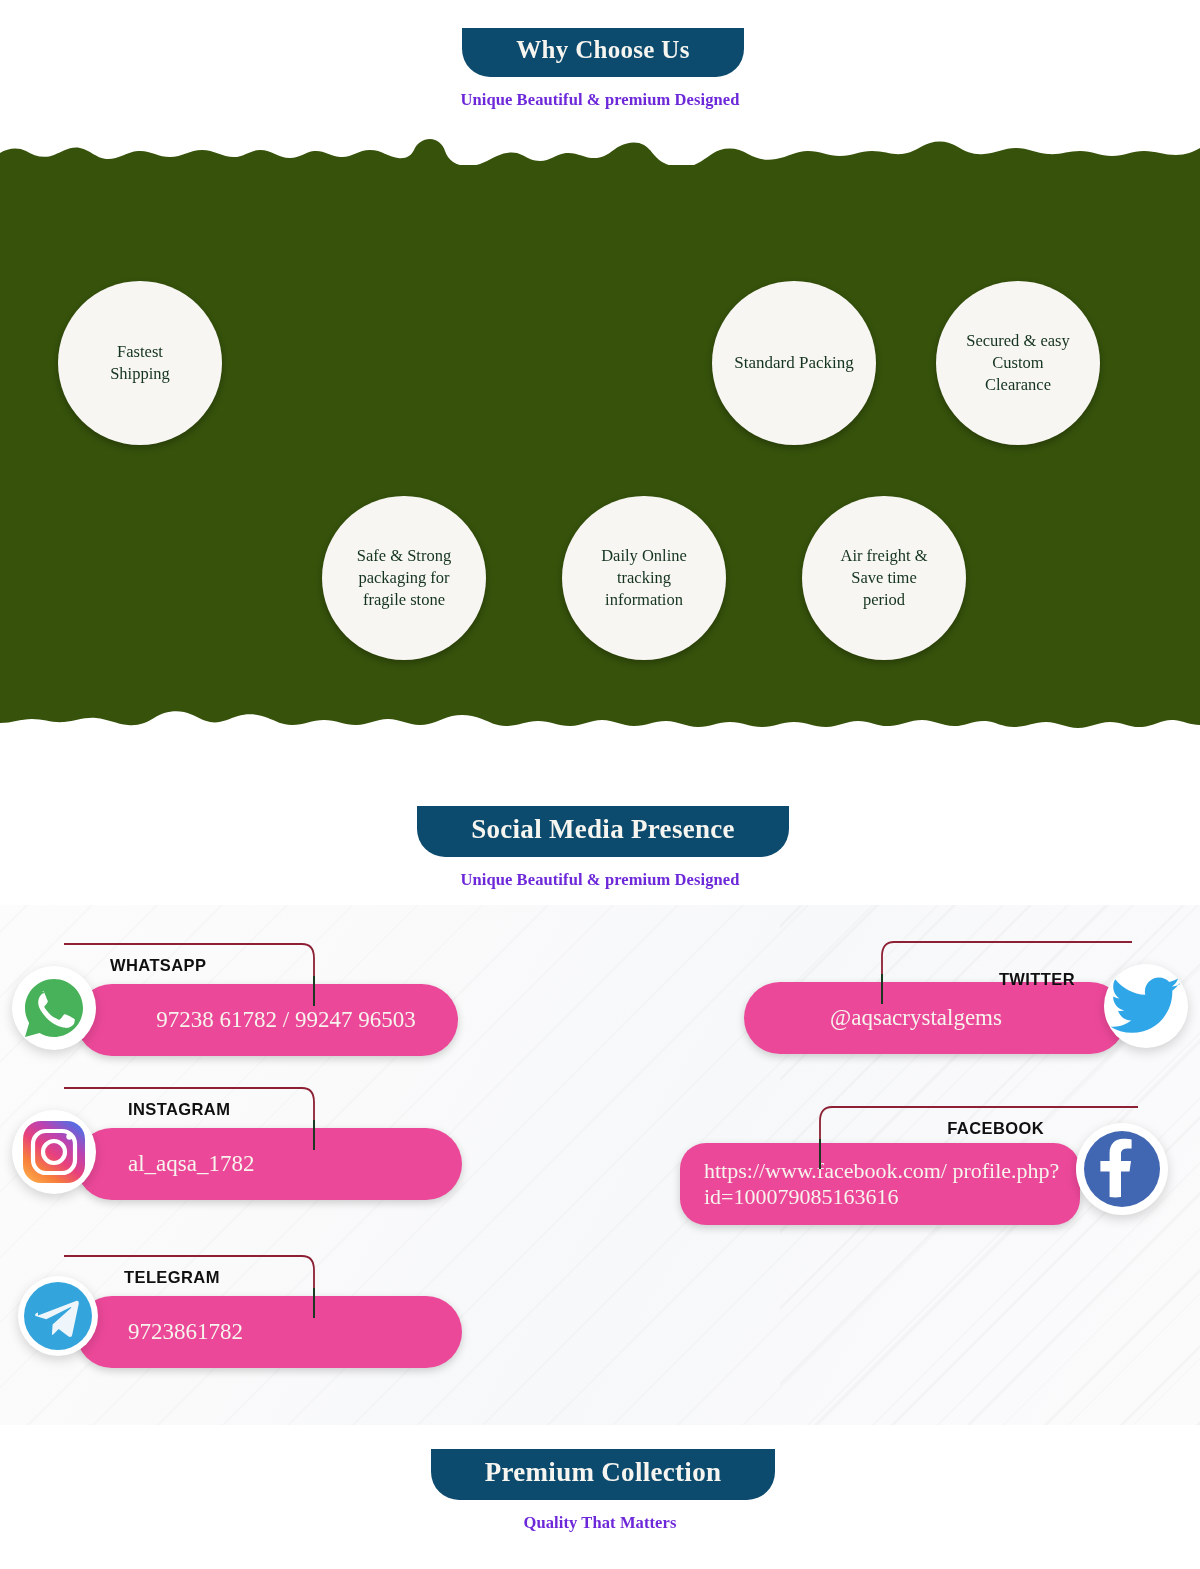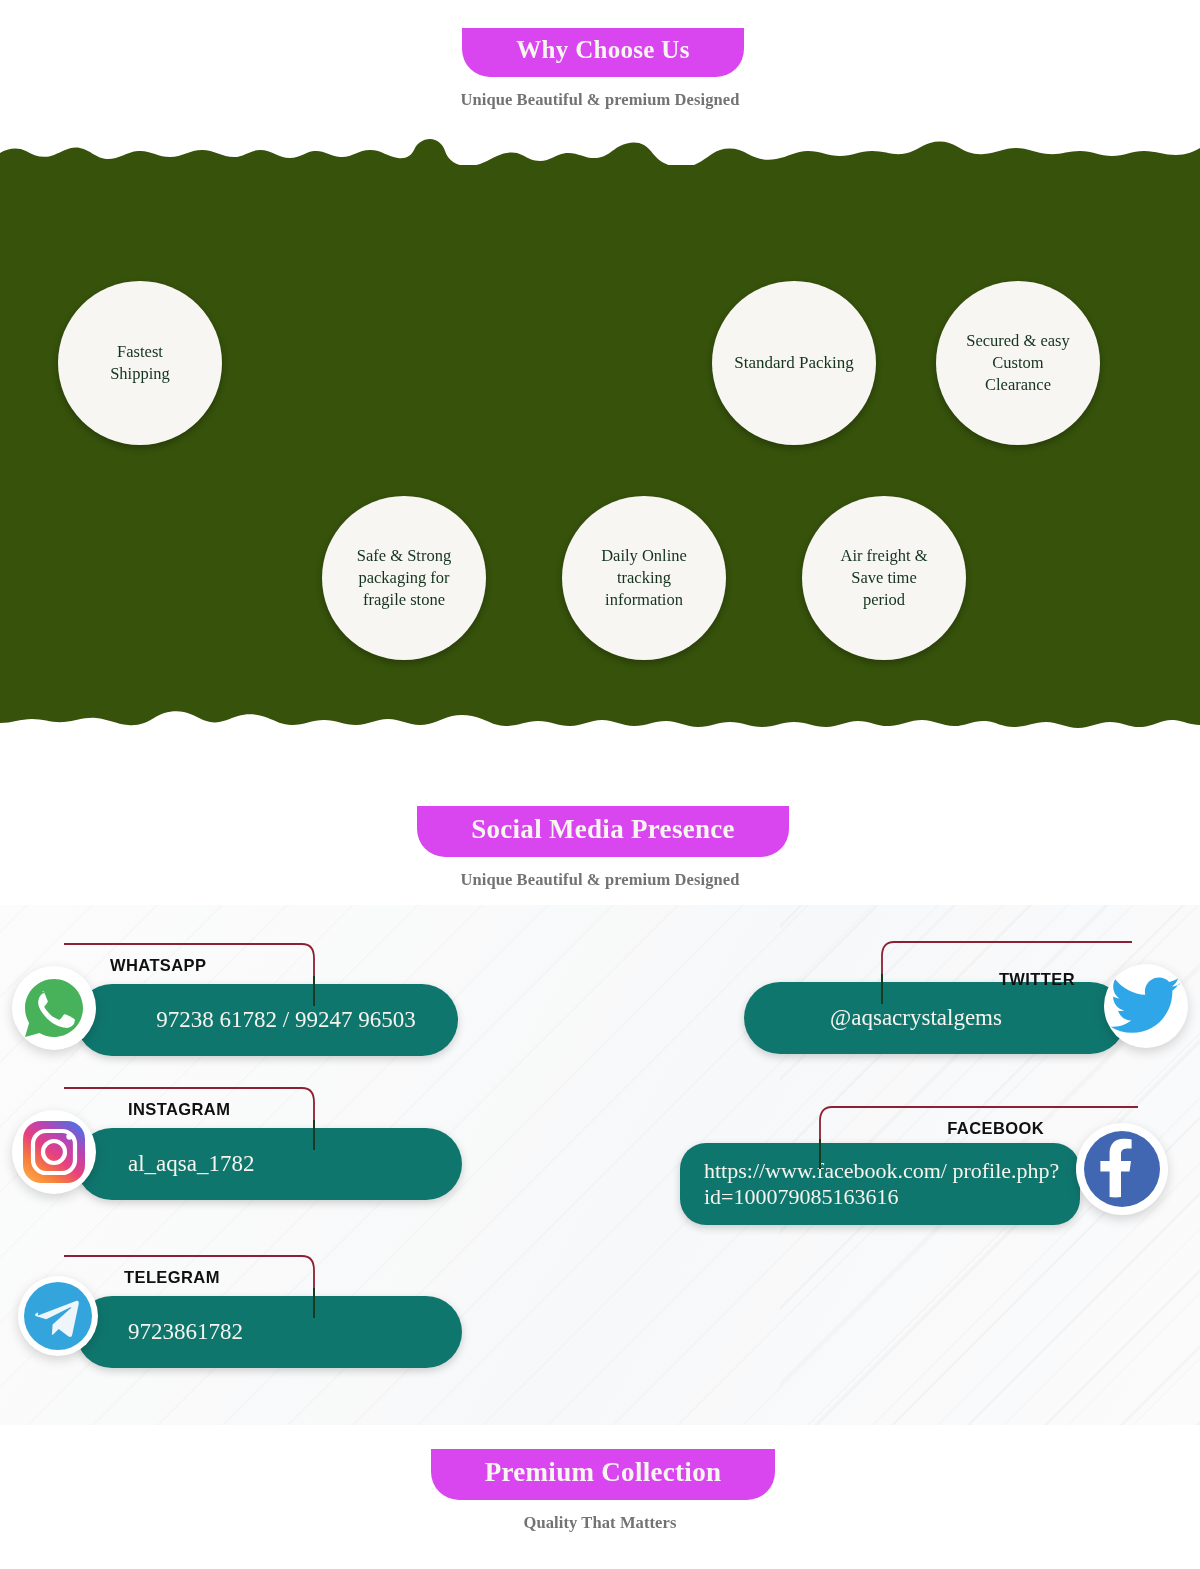--- a/index.html
+++ b/index.html
@@ -10,36 +10,36 @@
     background: #ffffff;
     font-family: "Liberation Serif", "DejaVu Serif", serif;
     overflow: hidden;
   }
 
   .page { position: relative; width: 1200px; height: 1569px; background:#fff; overflow:hidden; }
 
   
   .banner-wrap { width: 100%; display:flex; flex-direction:column; align-items:center; }
   .banner {
-    background: #d946ef;
+    background: #0c4a6e;
     color: #f7f5ef;
     border-radius: 0 0 28px 28px;
     padding: 9px 54px 14px 54px;
     font-family: "Liberation Serif", "DejaVu Serif", serif;
     font-weight: 700;
     letter-spacing: .3px;
     text-align:center;
     line-height: 1.05;
     margin-left: 6px;
   }
   .banner.small { font-size: 25px; }
   .banner.big   { font-size: 27px; }
   .banner-sub {
     margin-top: 13px;
-    color: #737373;
+    color: #6d28d9;
     font-weight: 700;
     font-size: 16.5px;
     letter-spacing: .1px;
     text-align:center;
     font-family: "Liberation Serif", "DejaVu Serif", serif;
   }
 
   
   .green-section {
     position: absolute;
@@ -102,21 +102,21 @@
     position:absolute; top: 26px;
     width: 84px; height: 84px; border-radius: 50%;
     background: #fff;
     box-shadow: 0 4px 12px rgba(0,0,0,.16);
     display:flex; align-items:center; justify-content:center;
     z-index: 5;
   }
 
   .si-pill {
     position:absolute; top: 44px; height: 72px;
-    background: #0f766e;
+    background: #ec4899;
     border-radius: 36px;
     z-index: 3;
     display:flex; align-items:center;
     box-shadow: 0 3px 8px rgba(0,0,0,.18);
     overflow: hidden;
   }
   .si-value {
     color: #f6f4ed;
     font-family: "Liberation Serif", "DejaVu Serif", serif;
     font-size: 23px;

